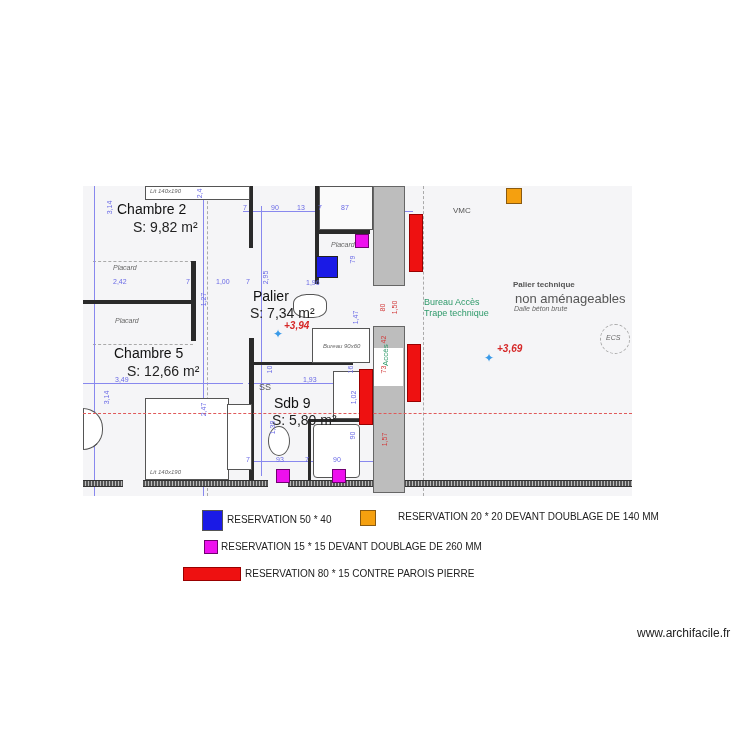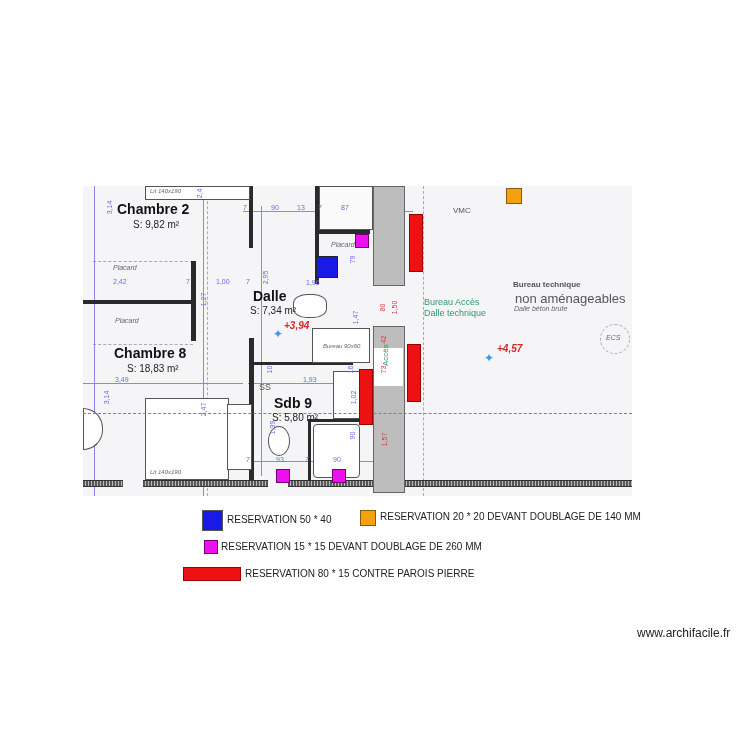--- a/index.html
+++ b/index.html
@@ -8,22 +8,22 @@
     .abs { position: absolute; }
     .wall { position: absolute; background: #2a2a2a; }
     .wall-h { position: absolute; height: 5px; background: repeating-linear-gradient(90deg,#555 0 2px,#bbb 2px 3px); border-top: 1px solid #333; border-bottom: 1px solid #333; }
     .grey { position: absolute; background: #bdbdbd; border: 1px solid #666; }
     .dim { position: absolute; color: #6a6ae6; font-size: 7px; }
     .dim-r { position: absolute; color: #d23a3a; font-size: 7px; }
     .vline { position: absolute; width: 1px; background: #8888ee; }
     .hline { position: absolute; height: 1px; background: #8888ee; }
     .dash-h { position: absolute; height: 0; border-top: 1px dashed #aaa; }
     .dash-v { position: absolute; width: 0; border-left: 1px dashed #aaa; }
-    .room-title { position: absolute; font-weight: bold; color: #111; font-size: 14px; }
-    .room-area { position: absolute; color: #222; font-size: 10px; }
+    .room-title { position: absolute; font-weight: normal; color: #111; font-size: 14px; }
+    .room-area { position: absolute; color: #222; font-size: 14px; }
     .small-it { position: absolute; font-style: italic; color: #666; font-size: 6px; }
     .furniture { position: absolute; border: 1px solid #555; background: #fff; }
     .res-blue { position: absolute; background: #1a1ae6; border: 1px solid #222; }
     .res-orange { position: absolute; background: #f5a00f; border: 1px solid #8a5a10; }
     .res-magenta { position: absolute; background: #ee10ee; border: 1px solid #700070; }
     .res-red { position: absolute; background: #ee1111; border: 1px solid #900; }
     .axis { position: absolute; left: 0; right: 0; height: 0; border-top: 1.5px dashed #e05a5a; }
     .level { position: absolute; color: #d62828; font-weight: bold; font-style: italic; font-size: 10px; }
     .star { position: absolute; color: #3a9ae8; font-size: 12px; line-height: 12px; }
     .green { position: absolute; color: #2e9a6a; font-size: 9px; }
@@ -82,46 +82,46 @@
   <div class="furniture" style="left:250px;top:185px;width:28px;height:46px;"></div>
   <div class="furniture" style="left:230px;top:238px;width:45px;height:52px;border-radius:4px;"></div>
   <div class="furniture" style="left:185px;top:240px;width:20px;height:28px;border-radius:50%;"></div>
   <div class="furniture" style="left:0;top:222px;width:18px;height:40px;border-radius:0 20px 20px 0;"></div>
   <div class="furniture" style="left:210px;top:108px;width:32px;height:22px;border-radius:40%;"></div>
 
   <div class="axis" style="top:227px;"></div>
 
   <div class="room-title" style="left:34px;top:15px;">Chambre 2</div>
   <div class="room-area" style="left:50px;top:33px;">S: 9,82 m²</div>
-  <div class="room-title" style="left:31px;top:159px;">Chambre 8</div>
-  <div class="room-area" style="left:44px;top:177px;">S: 18,83 m²</div>
-  <div class="room-title" style="left:170px;top:102px;">Dalle</div>
+  <div class="room-title" style="left:31px;top:159px;">Chambre 5</div>
+  <div class="room-area" style="left:44px;top:177px;">S: 12,66 m²</div>
+  <div class="room-title" style="left:170px;top:102px;">Palier</div>
   <div class="room-area" style="left:167px;top:119px;">S: 7,34 m²</div>
   <div class="room-title" style="left:191px;top:209px;">Sdb 9</div>
   <div class="room-area" style="left:189px;top:226px;">S: 5,80 m²</div>
 
   <span class="small-it" style="left:30px;top:78px;font-size:7px;">Placard</span>
   <span class="small-it" style="left:32px;top:131px;font-size:7px;">Placard</span>
   <span class="small-it" style="left:248px;top:55px;font-size:7px;">Placard</span>
   <span class="abs" style="left:176px;top:196px;font-size:9px;color:#555;">SS</span>
   <span class="abs" style="left:370px;top:20px;font-size:8px;color:#555;">VMC</span>
   <span class="green" style="left:341px;top:111px;">Bureau Accès</span>
-  <span class="green" style="left:341px;top:122px;">Dalle technique</span>
-  <span class="abs" style="left:430px;top:94px;font-size:8px;font-weight:bold;color:#555;">Bureau technique</span>
+  <span class="green" style="left:341px;top:122px;">Trape technique</span>
+  <span class="abs" style="left:430px;top:94px;font-size:8px;font-weight:bold;color:#555;">Palier technique</span>
   <span class="abs" style="left:432px;top:105px;font-size:13px;font-weight:normal;color:#555;">non aménageables</span>
   <span class="small-it" style="left:431px;top:119px;font-size:7px;">Dalle béton brute</span>
   <div class="abs" style="left:517px;top:138px;width:28px;height:28px;border:1px dashed #aaa;border-radius:50%;">
     <span class="small-it" style="left:5px;top:9px;font-size:7px;">ECS</span>
   </div>
   <span class="green" style="left:298px;top:180px;transform:rotate(-90deg);transform-origin:left top;font-size:8px;">Accès</span>
 
   <span class="star" style="left:190px;top:142px;">✦</span>
   <span class="level" style="left:201px;top:134px;">+3,94</span>
   <span class="star" style="left:401px;top:166px;">✦</span>
-  <span class="level" style="left:414px;top:157px;">+4,57</span>
+  <span class="level" style="left:414px;top:157px;">+3,69</span>
 
   <span class="dim" style="left:20px;top:18px;transform:rotate(-90deg);">3,14</span>
   <span class="dim" style="left:112px;top:4px;transform:rotate(-90deg);">2,4</span>
   <span class="dim" style="left:160px;top:18px;">7</span>
   <span class="dim" style="left:188px;top:18px;">90</span>
   <span class="dim" style="left:214px;top:18px;">13</span>
   <span class="dim" style="left:235px;top:18px;">7</span>
   <span class="dim" style="left:258px;top:18px;">87</span>
   <span class="dim" style="left:30px;top:92px;">2,42</span>
   <span class="dim" style="left:103px;top:92px;">7</span>
@@ -160,21 +160,21 @@
   <div class="res-red" style="left:326px;top:28px;width:12px;height:56px;"></div>
   <div class="res-red" style="left:324px;top:158px;width:12px;height:56px;"></div>
   <div class="res-red" style="left:276px;top:183px;width:12px;height:54px;"></div>
 </div>
 
 <div>
   <div class="legend-swatch" style="left:202px;top:510px;width:19px;height:19px;background:#1a1ae6;border:1px solid #555;"></div>
   <span class="legend-text" style="left:227px;top:514px;">RESERVATION 50 * 40</span>
 
   <div class="legend-swatch" style="left:360px;top:510px;width:14px;height:14px;background:#f5a00f;border:1px solid #8a5a10;"></div>
-  <span class="legend-text" style="left:380px;top:511px;">RESERVATION 20 * 20 DEVANT DOUBLAGE DE 140 MM</span>
+  <span class="legend-text" style="left:398px;top:511px;">RESERVATION 20 * 20 DEVANT DOUBLAGE DE 140 MM</span>
 
   <div class="legend-swatch" style="left:204px;top:540px;width:12px;height:12px;background:#ee10ee;border:1px solid #700070;"></div>
   <span class="legend-text" style="left:221px;top:541px;">RESERVATION 15 * 15 DEVANT DOUBLAGE DE 260 MM</span>
 
   <div class="legend-swatch" style="left:183px;top:567px;width:56px;height:12px;background:#ee1111;border:1px solid #900;"></div>
   <span class="legend-text" style="left:245px;top:568px;">RESERVATION 80 * 15 CONTRE PAROIS PIERRE</span>
 </div>
 
 <span class="watermark">www.archifacile.fr</span>
 

